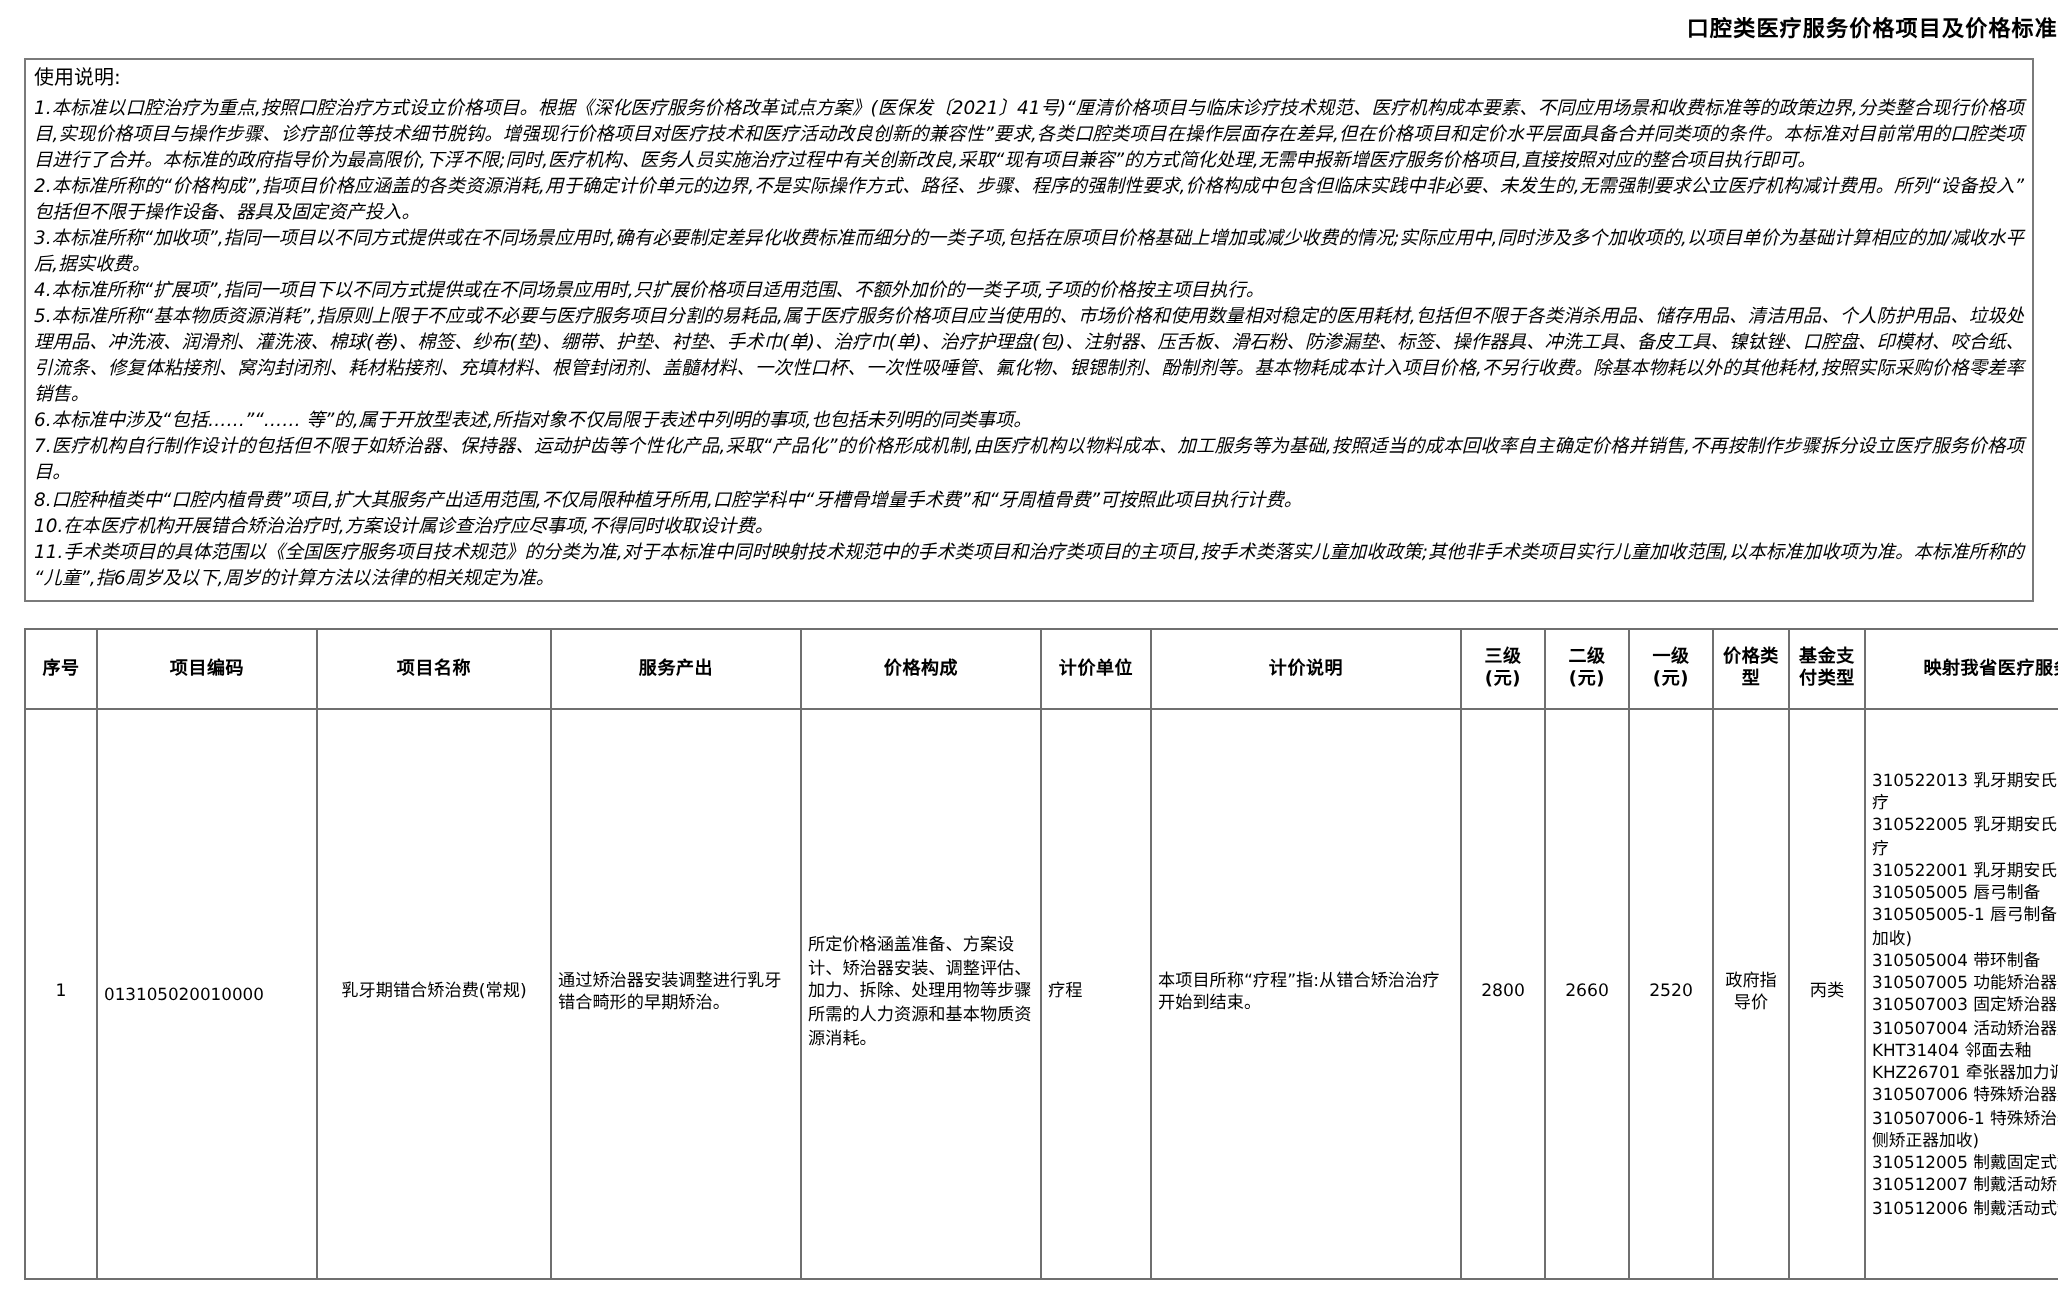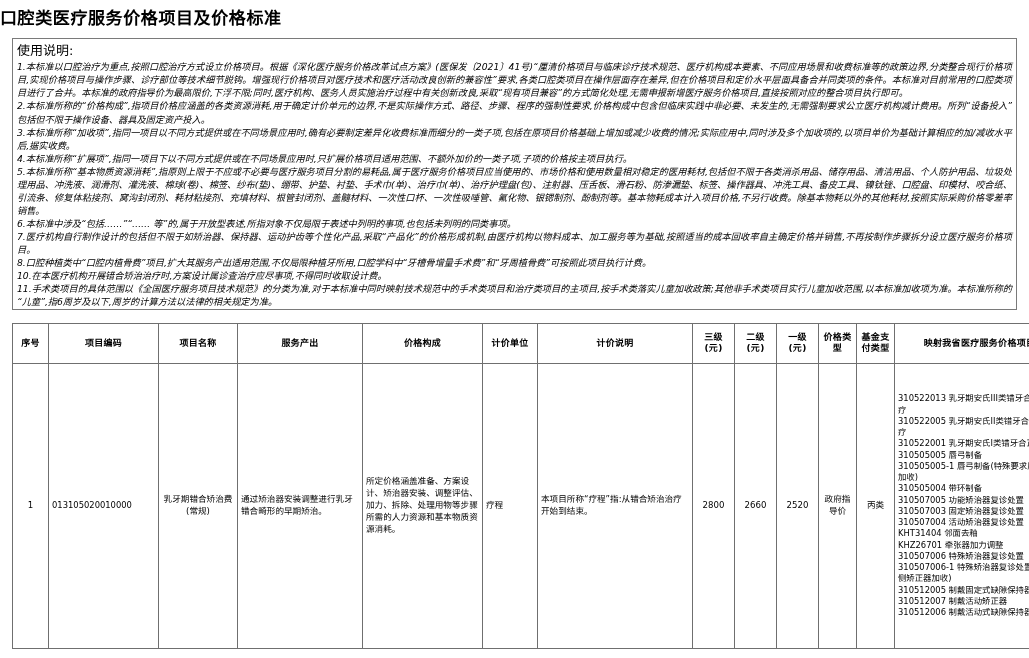--- a/index.html
+++ b/index.html
@@ -16,40 +16,40 @@
     color: #000000;
   }
   .page {
     position: relative;
     width: 1029px;
     height: 658px;
     box-sizing: border-box;
   }
   
   .doc-title {
-    text-align: left;
-    font-size: 17px;
+    text-align: right;
+    font-size: 11px;
     font-weight: bold;
     letter-spacing: 0.6px;
     padding-top: 7px;
     padding-bottom: 7px;
     line-height: 1.4;
   }
 
   
   .notes-box {
     margin: 0 12px 0 12px;
     border: 1px solid #7a7a7a;
     box-sizing: border-box;
     padding: 3px 4px 4px 4px;
     height: 272px;
     overflow: hidden;
   }
   .notes-heading {
-    font-size: 13px;
+    font-size: 10px;
     line-height: 1.42;
     white-space: nowrap;
   }
   .note-line {
     font-size: 9.2px;
     line-height: 1.42;
     text-align: justify;
     text-justify: inter-ideograph;
     margin: 0;
     padding: 0;
@@ -128,21 +128,21 @@
         <p class="note-line">11.手术类项目的具体范围以《全国医疗服务项目技术规范》的分类为准,对于本标准中同时映射技术规范中的手术类项目和治疗类项目的主项目,按手术类落实儿童加收政策;其他非手术类项目实行儿童加收范围,以本标准加收项为准。本标准所称的“儿童”,指6周岁及以下,周岁的计算方法以法律的相关规定为准。</p>
       </div>
   </div>
 
   <div class="tbl-wrap">
     <table class="price-table">
       <thead>
         <tr id="header-row">
             <th style="width: 36px;">序号</th>
             <th style="width: 110px;">项目编码</th>
-            <th style="width: 79px; text-align: center;">项目名称</th>
+            <th style="width: 117px; text-align: center;">项目名称</th>
             <th style="width: 125px;">服务产出</th>
             <th style="width: 120px;">价格构成</th>
             <th style="width: 55px;">计价单位</th>
             <th style="width: 155px;">计价说明</th>
             <th style="width: 42px;">
               <span class="two-line">三级</span>
               <span class="two-line">(元)</span>
             </th>
             <th style="width: 42px;">
               <span class="two-line">二级</span>

